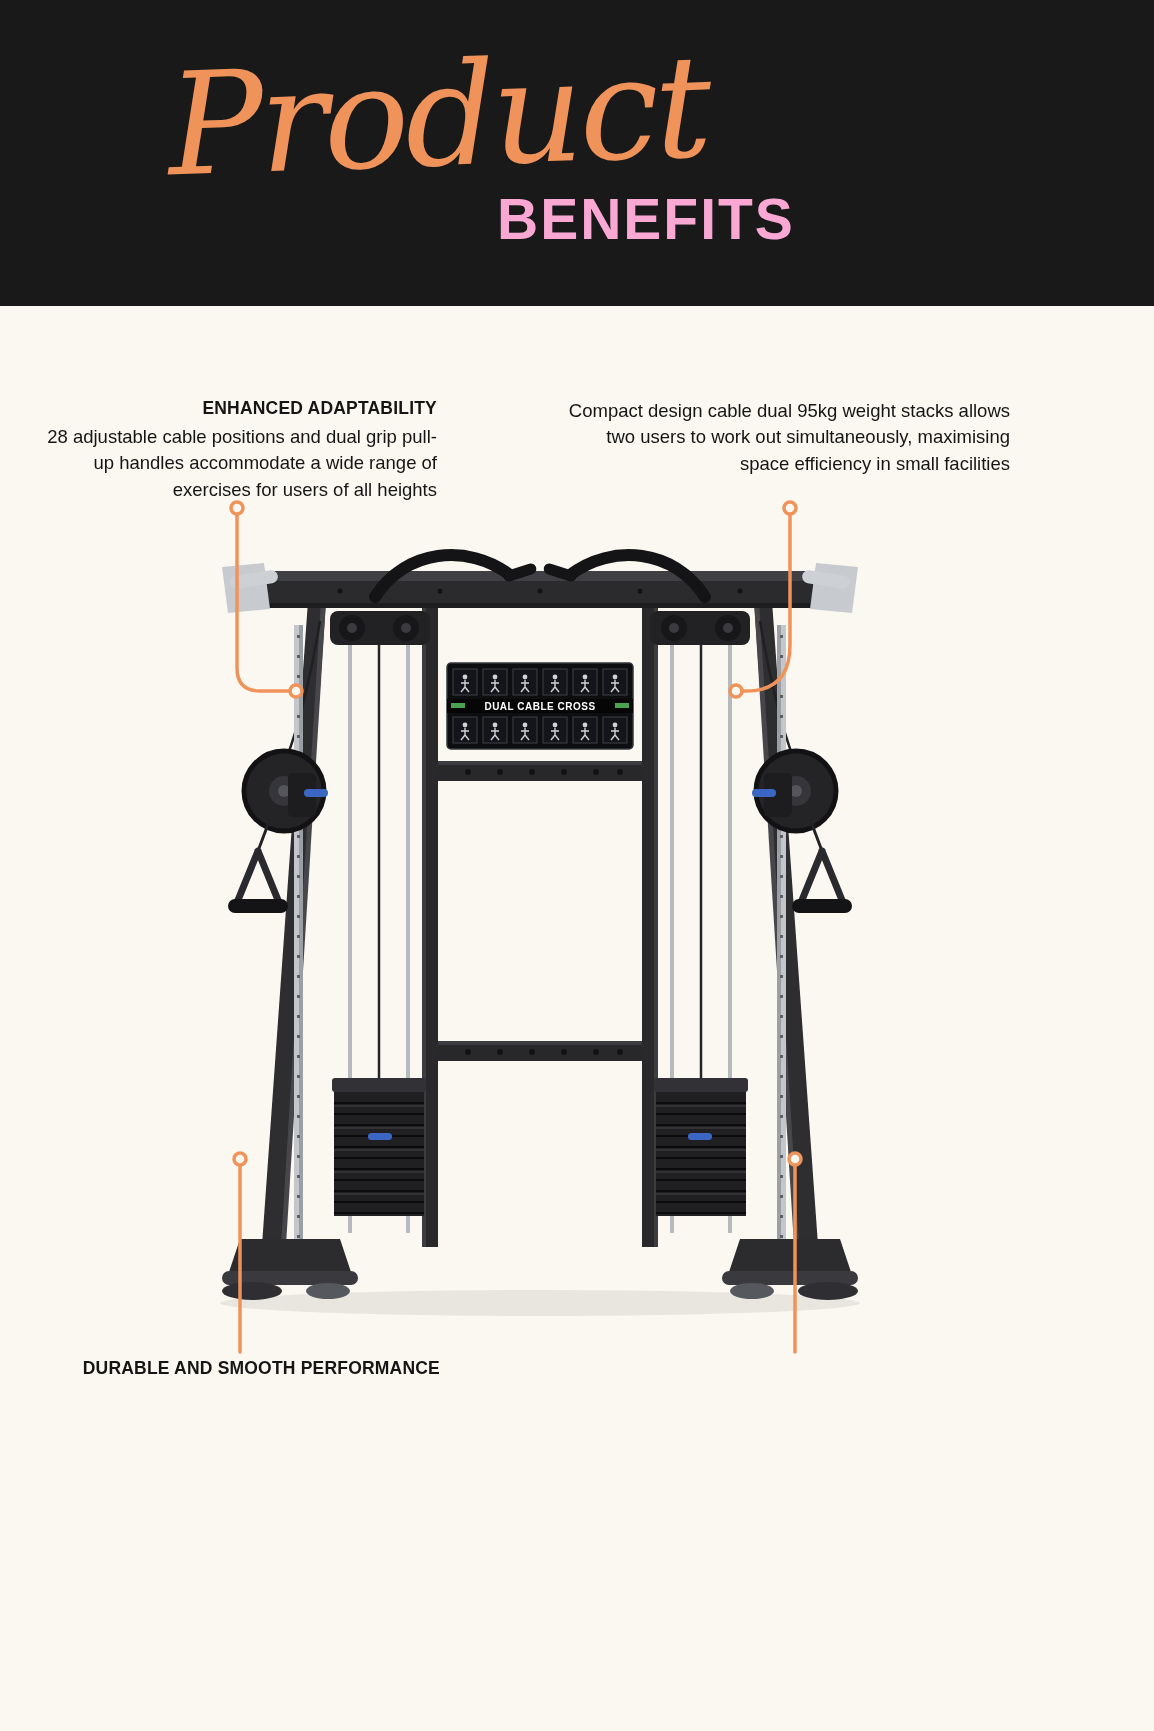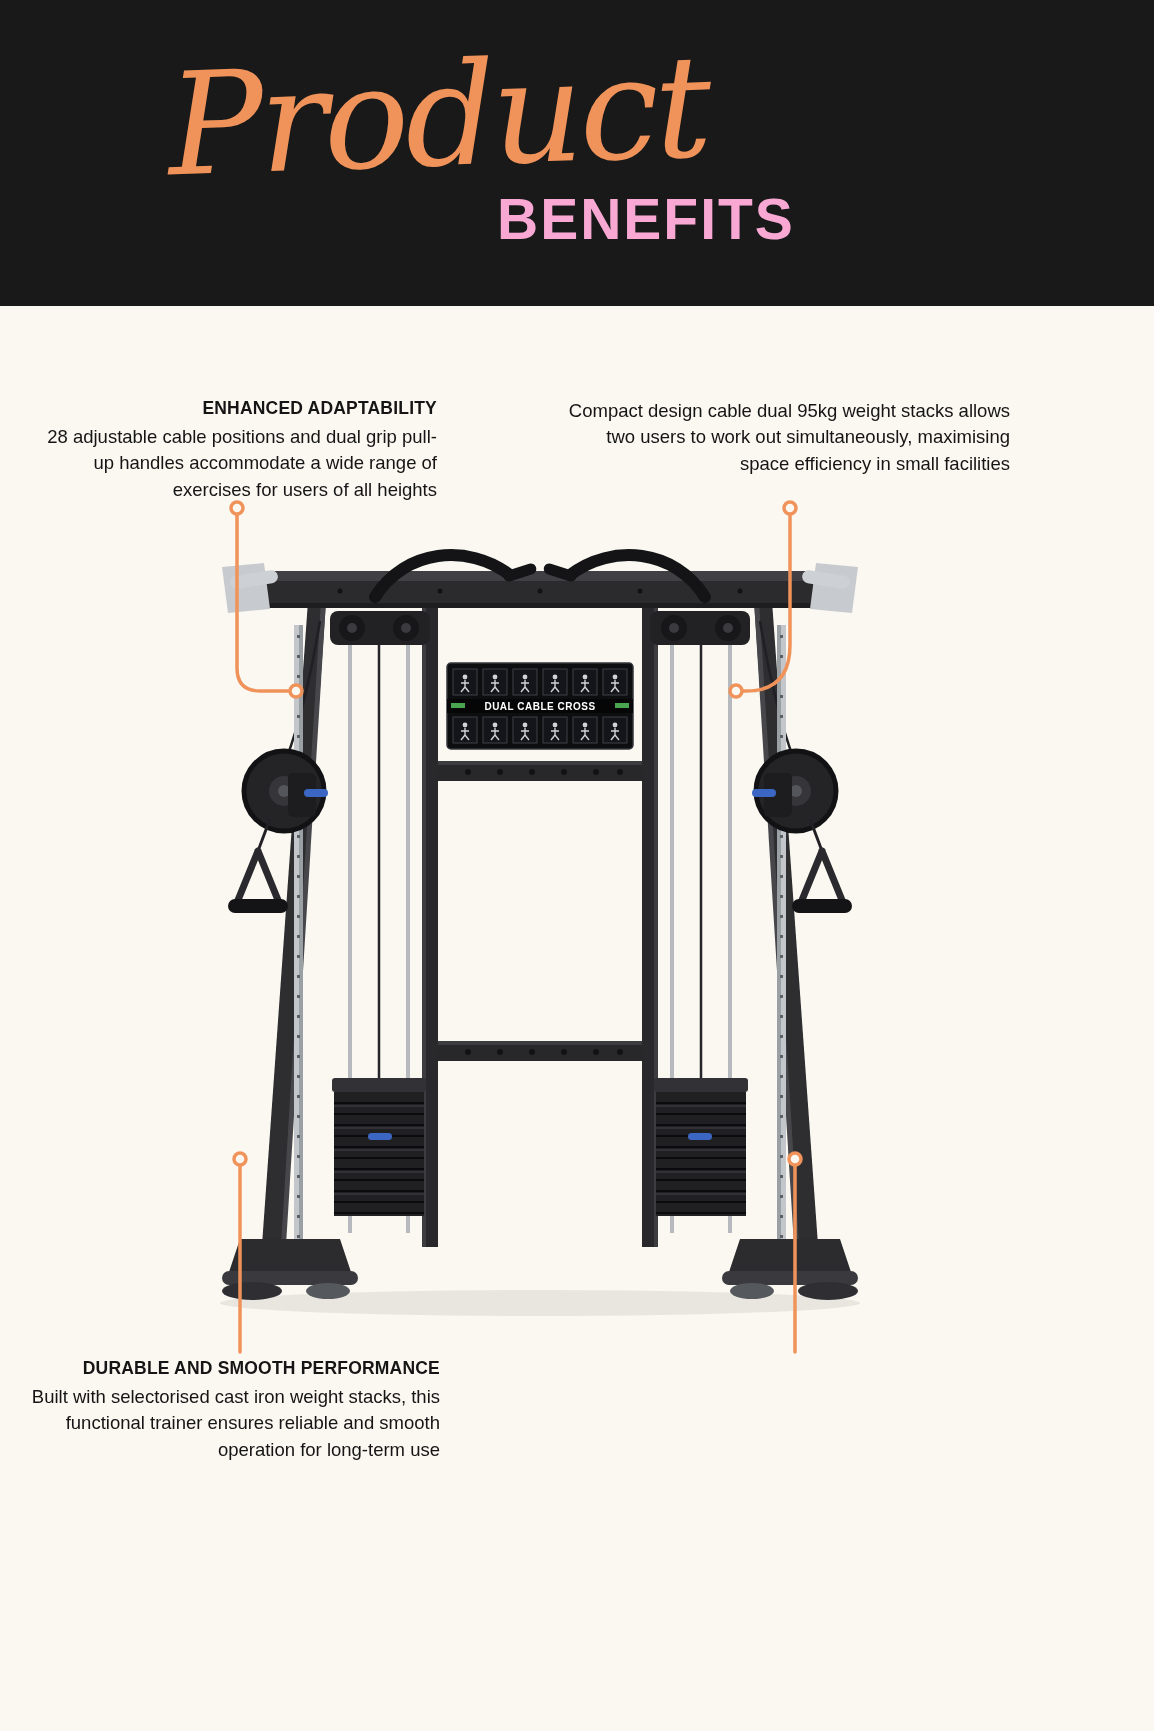--- a/index.html
+++ b/index.html
@@ -230,17 +230,16 @@
     <h3>ENHANCED ADAPTABILITY</h3>
     <p>28 adjustable cable positions and dual grip pull-up handles accommodate a wide range of exercises for users of all heights</p>
   </div>
 
   <div class="callout co-tr">
     <p>Compact design cable dual 95kg weight stacks allows two users to work out simultaneously, maximising space efficiency in small facilities</p>
   </div>
 
   <div class="callout co-bl">
     <h3>DURABLE AND SMOOTH PERFORMANCE</h3>
-    <p>Built with selectorised cast iron weight stacks, this functional trainer ensures reliable and smooth operation for long-term use</p>
   </div>
 
 
 </div>
 
 </body></html>

